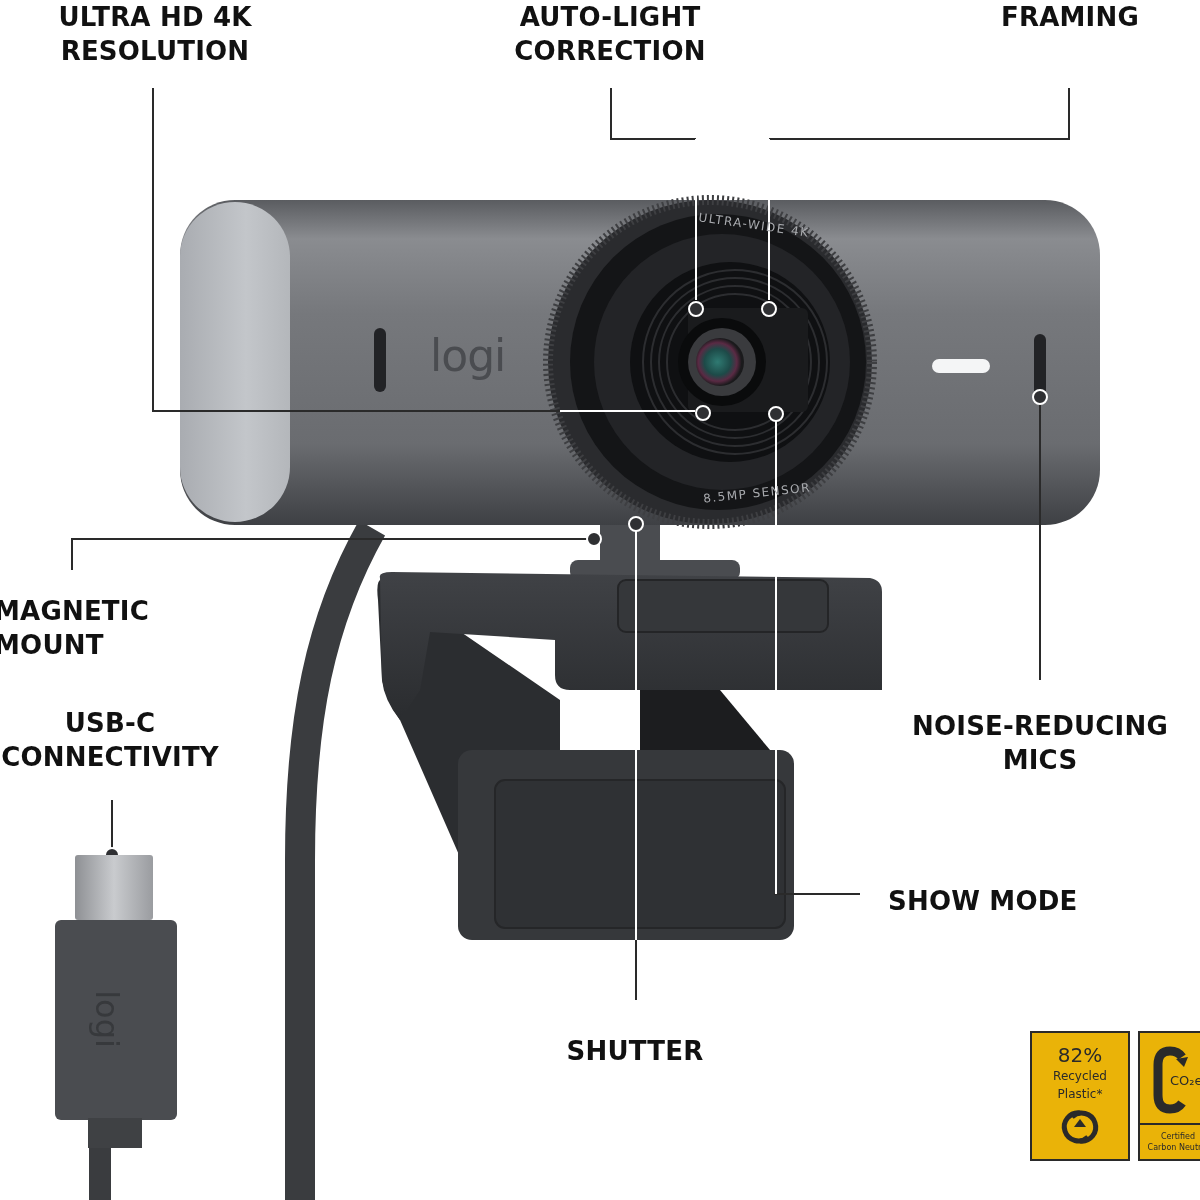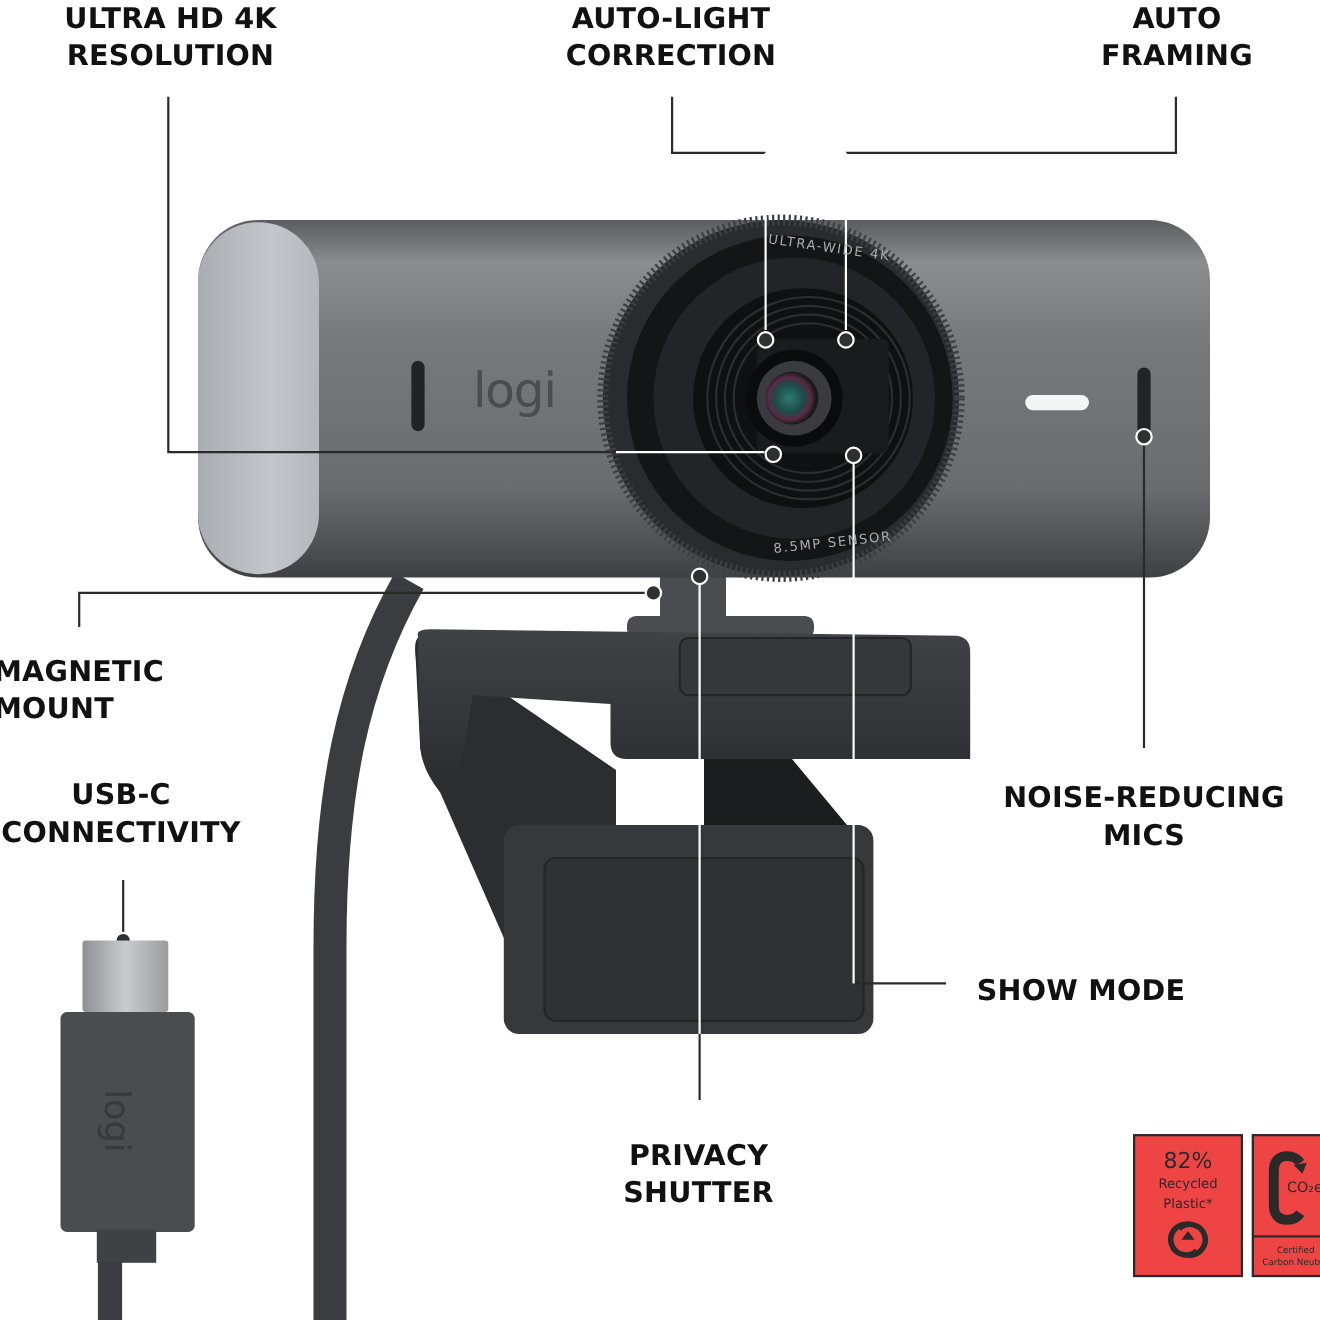--- a/index.html
+++ b/index.html
@@ -3,21 +3,21 @@
 <meta charset="utf-8">
 <style>
   html, body { margin:0; padding:0; background:#ffffff; }
   body { width:1200px; height:1200px; position:relative; overflow:hidden;
          font-family:"Liberation Sans", "DejaVu Sans", sans-serif; }
   .label { position:absolute; font-family:"DejaVu Sans", sans-serif; font-weight:bold;
            color:#111111; font-size:26px; line-height:34px; letter-spacing:0.2px;
            text-align:center; white-space:nowrap; }
   .label span { display:block; }
   svg.art { position:absolute; left:0; top:0; }
-  .badge { position:absolute; border:2px solid #2a2a2a; background:#ef4444; box-sizing:border-box;
+  .badge { position:absolute; border:2px solid #2a2a2a; background:#eab308; box-sizing:border-box;
            text-align:center; color:#2a2a2a; font-family:"DejaVu Sans", sans-serif; }
   .badge .pct { font-size:20px; margin-top:10px; }
   .badge .txt { font-size:12px; line-height:18px; }
   .badge2-foot { position:absolute; left:0; right:0; bottom:0; height:36px; border-top:2px solid #2a2a2a;
                  font-size:8px; line-height:11px; padding-top:6px; box-sizing:border-box; }
 </style>
 </head>
 <body>
 
 <svg class="art" width="1200" height="1200" viewBox="0 0 1200 1200">
@@ -131,40 +131,38 @@
 
 <div class="label" style="left:40px;top:0px;width:230px;">
   <span>ULTRA HD 4K</span>
     <span>RESOLUTION</span>
 </div>
 <div class="label" style="left:495px;top:0px;width:230px;">
   <span>AUTO-LIGHT</span>
     <span>CORRECTION</span>
 </div>
 <div class="label" style="left:980px;top:0px;width:180px;">
-  <span>AUTO</span>
     <span>FRAMING</span>
 </div>
 <div class="label" style="left:-6px;top:594px;text-align:left;">
   <span>MAGNETIC</span>
     <span>MOUNT</span>
 </div>
 <div class="label" style="left:-20px;top:706px;width:260px;">
   <span>USB-C</span>
     <span>CONNECTIVITY</span>
 </div>
 <div class="label" style="left:890px;top:709px;width:300px;">
   <span>NOISE-REDUCING</span>
     <span>MICS</span>
 </div>
 <div class="label" style="left:888px;top:884px;text-align:center;">
   <span>SHOW MODE</span>
 </div>
 <div class="label" style="left:540px;top:1034px;width:190px;">
-  <span>PRIVACY</span>
     <span>SHUTTER</span>
 </div>
 
 <div class="badge" style="left:1030px;top:1031px;width:100px;height:130px;">
   <div class="pct">82%</div>
   <div class="txt">Recycled</div>
   <div class="txt">Plastic*</div>
   <svg width="44" height="40" viewBox="0 0 44 40" style="margin-top:4px;">
     <path d="M22 6 A14 14 0 1 0 30 30" fill="none" stroke="#2a2a2a" stroke-width="5"></path>
     <path d="M22 34 A14 14 0 1 0 14 10" fill="none" stroke="#2a2a2a" stroke-width="5"></path>

